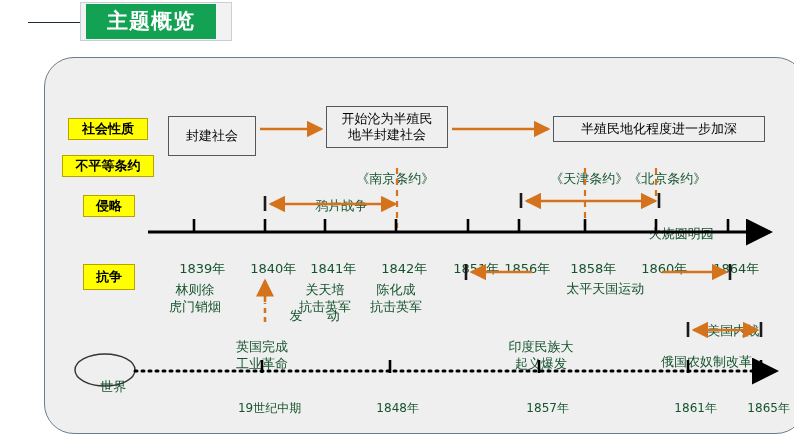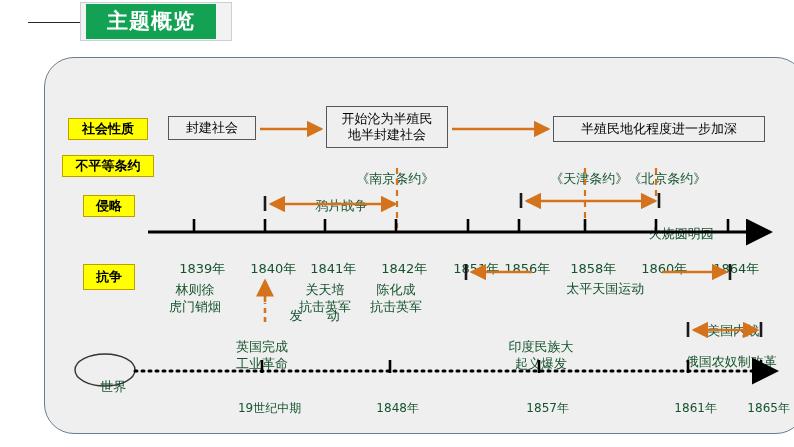--- a/index.html
+++ b/index.html
@@ -74,21 +74,21 @@
   <div class="ylab" style="left:34px;top:155px;width:92px;height:22px;justify-content:center;">
     <span>不平等条约</span>
   </div>
   <div class="ylab" style="left:55px;top:195px;width:52px;height:22px;">
     <span>侵略</span>
   </div>
   <div class="ylab" style="left:55px;top:264px;width:52px;height:26px;">
     <span>抗争</span>
   </div>
 
-  <div class="wbox" style="left:140px;top:116px;width:88px;height:24px;">
+  <div class="wbox" style="left:140px;top:116px;width:88px;height:40px;">
     <span>封建社会</span>
   </div>
   <div class="wbox" style="left:298px;top:106px;width:122px;height:42px;white-space:pre-line;">
     <span>开始沦为半殖民
 地半封建社会</span>
   </div>
   <div class="wbox" style="left:525px;top:116px;width:212px;height:26px;">
     <span>半殖民地化程度进一步加深</span>
   </div>
 
@@ -145,21 +145,21 @@
 工业革命</span>
   </div>
 
   <div class="txt" style="left:508px;top:264px;width:122px;">
     <span>太平天国运动</span>
   </div>
   <div class="txt" style="left:470px;top:320px;width:86px;white-space:pre-line;line-height:1.35;">
     <span>印度民族大
 起义爆发</span>
   </div>
-  <div class="txt" style="left:632px;top:337px;width:126px;">
+  <div class="txt" style="left:598px;top:337px;width:126px;text-align:right;">
     <span>俄国农奴制改革</span>
   </div>
   <div class="txt" style="left:653px;top:306px;width:88px;">
     <span>美国内战</span>
   </div>
 
   <div class="txt" style="left:48px;top:362px;width:58px;">
     <span>世界</span>
   </div>
 

